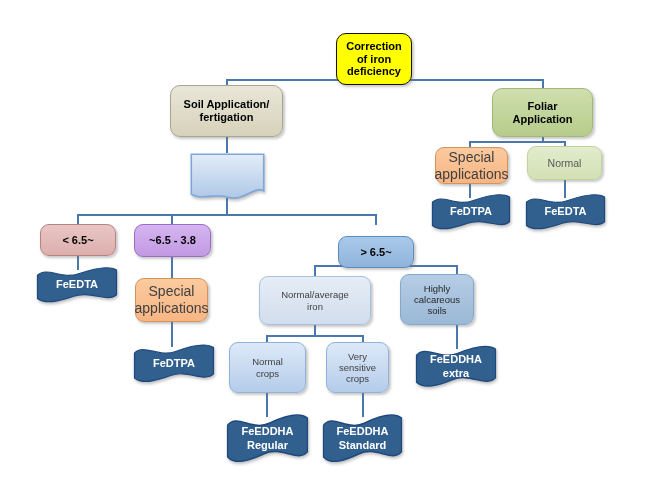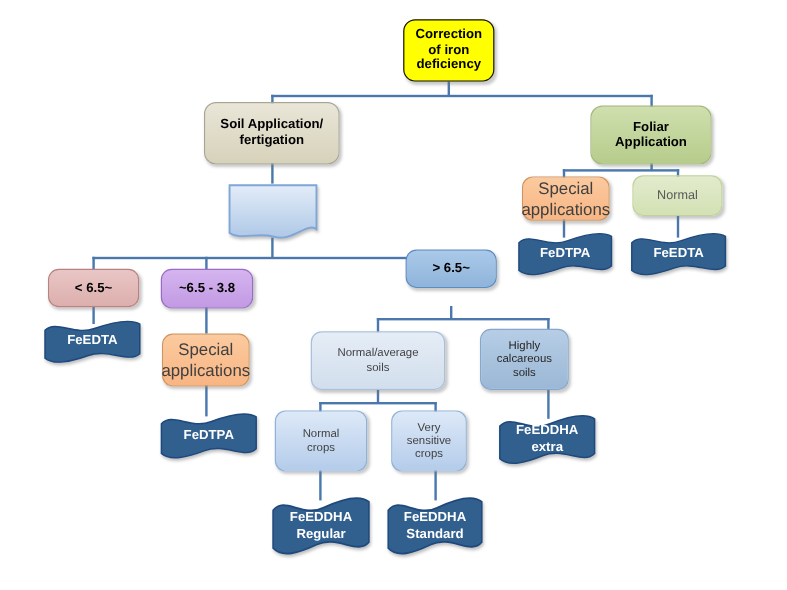--- a/index.html
+++ b/index.html
@@ -9,21 +9,21 @@
   }
   .node{
     position:absolute;display:flex;align-items:center;justify-content:center;
     text-align:center;box-sizing:border-box;border-radius:9px;
     box-shadow:1.5px 2px 2.5px rgba(120,120,120,.40);
     line-height:1.18;
   }
   .lbl{white-space:pre-line;}
   .bold{font-weight:bold;color:#000;}
   .body-txt{color:#404040;}
-  .n-root{background:#ffff00;border:1.6px solid #141400;border-radius:10px;font-size:11px;}
+  .n-root{background:#ffff00;border:1.6px solid #141400;border-radius:10px;font-size:11px;margin-top:17px;}
   .n-soil{background:linear-gradient(#e9e6d8,#d6d2ba);border:1.4px solid #a8a595;border-radius:10px;font-size:11px;}
   .n-foliar{background:linear-gradient(#cfdfae,#b6cc8b);border:1.4px solid #a2b87a;border-radius:10px;font-size:11px;}
   .n-orange{background:linear-gradient(#fbca9f,#f8b583);border:1.4px solid #d3945c;font-size:14px;}
   .n-green{background:linear-gradient(#e2ebcd,#d3e1b4);border:1.4px solid #c0d29a;font-size:10.5px;color:#595959;}
   .n-pink{background:linear-gradient(#e8c6c5,#dcafad);border:1.4px solid #b88280;font-size:11px;}
   .n-purple{background:linear-gradient(#d5b4ef,#c29ae3);border:1.4px solid #9a6cc6;font-size:11px;}
   .n-blue{background:linear-gradient(#aac9e9,#8fb4da);border:1.4px solid #5b8cc2;font-size:11px;}
   .n-paleblue{background:linear-gradient(#e5edf6,#d2deed);border:1.4px solid #a9c0dc;font-size:9.5px;}
   .n-midblue{background:linear-gradient(#b6cde5,#9bb8d6);border:1.4px solid #84a8cb;font-size:9.5px;color:#262626;}
   .n-cropblue{background:linear-gradient(#dde9f8,#b4ccea);border:1.4px solid #8fb2d8;font-size:9.5px;}
@@ -107,32 +107,32 @@
   </div>
 
   <div class="node n-pink" style="left:40px;top:224px;width:76px;height:32px">
     <span class="lbl bold">&lt; 6.5~</span>
   </div>
 
   <div class="node n-purple" style="left:134px;top:224px;width:77px;height:33px">
     <span class="lbl bold">~6.5 - 3.8</span>
   </div>
 
-  <div class="node n-blue" style="left:338px;top:208px;width:76px;height:32px">
+  <div class="node n-blue" style="left:338px;top:236px;width:76px;height:32px">
     <span class="lbl bold">&gt; 6.5~</span>
   </div>
 
   <div class="node n-orange" style="left:135px;top:278px;width:73px;height:44px">
     <span class="lbl body-txt">Special
 applications</span>
   </div>
 
   <div class="node n-paleblue" style="left:259px;top:276px;width:112px;height:49px">
     <span class="lbl body-txt">Normal/average
-soils</span>
+iron</span>
   </div>
 
   <div class="node n-midblue" style="left:400px;top:274px;width:74px;height:51px">
     <span class="lbl">Highly
 calcareous
 soils</span>
   </div>
 
   <div class="node n-cropblue" style="left:229px;top:342px;width:77px;height:51px">
     <span class="lbl body-txt">Normal

